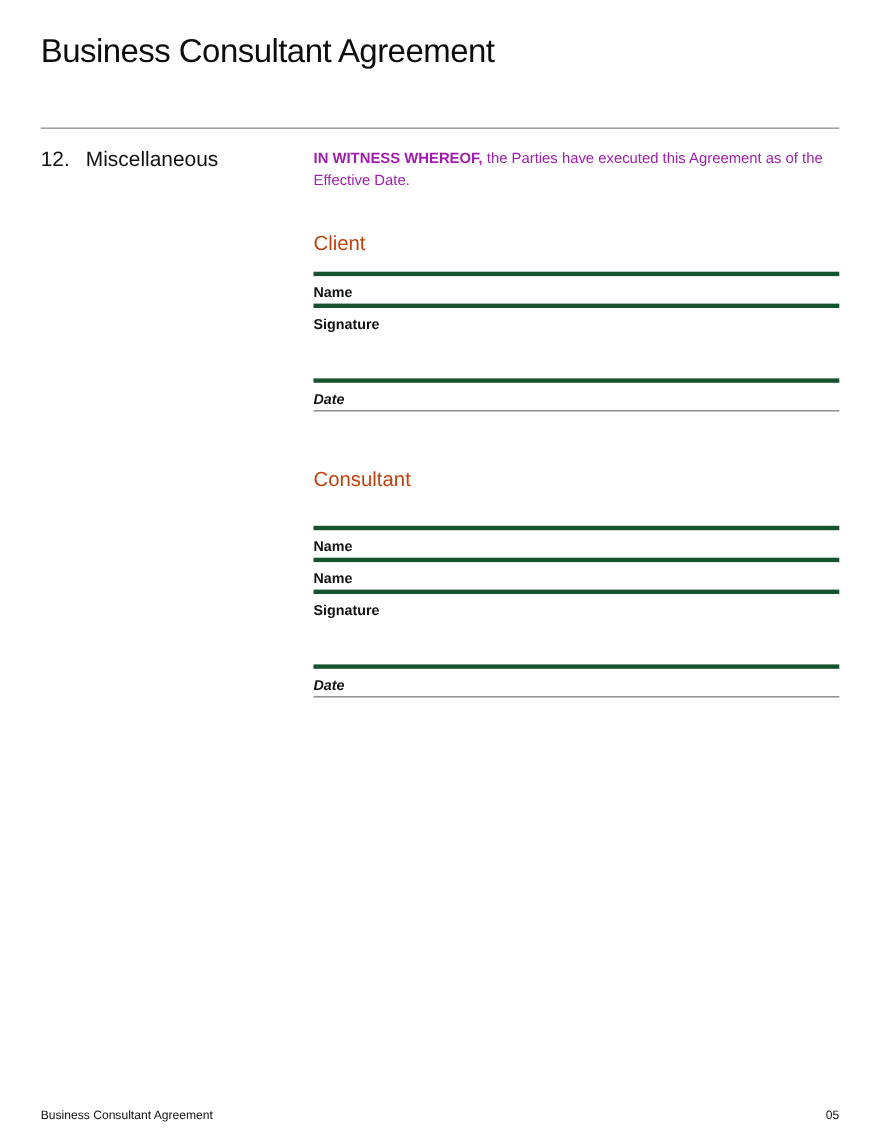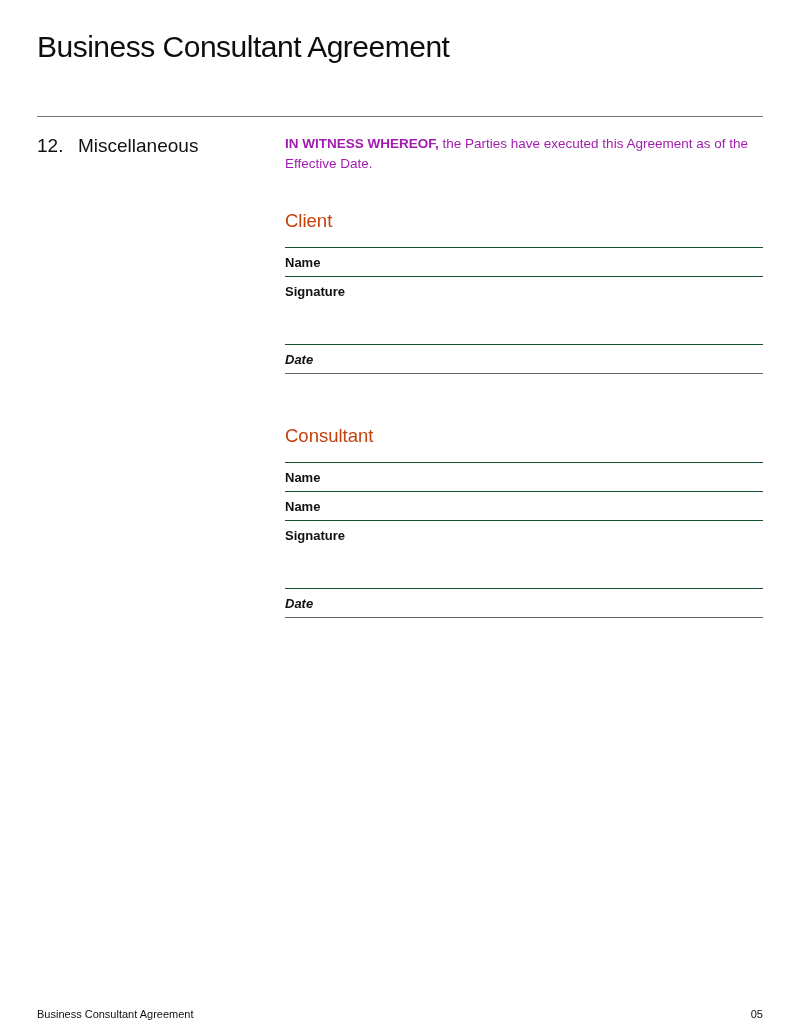--- a/index.html
+++ b/index.html
@@ -23,21 +23,21 @@
   .section-heading .num { display: inline-block; width: 41px; }
   .content {
     position: absolute; left: 285px; width: 478px; top: 134px;
   }
   .intro { font-size: 13.5px; line-height: 20px; margin: 0; color: #a21caf; }
   .intro b { font-weight: 700; }
   .party-heading {
     font-size: 18.5px; line-height: 24px; margin: 0; color: #c2410c; font-weight: 400;
   }
   .field {
-    border-top: 1px solid #14532d;
+    border-top: 4px solid #14532d;
     font-size: 13px; font-weight: 600; color: #111;
     padding-top: 7px; box-sizing: border-box;
   }
   .field.short { height: 29px; }
   .field.tall { height: 68px; }
   .field.last { border-bottom: 1px solid #666666; height: 30px; font-style: italic; }
   .footer-left {
     position: absolute; left: 37px; top: 1008px; font-size: 11px; color: #111;
   }
   .footer-right {
@@ -58,21 +58,21 @@
   <p class="intro"><b>IN WITNESS WHEREOF,</b><span> the Parties have executed this Agreement as of the Effective Date.</span></p>
 
   <div style="margin-top:35px;">
     <h2 class="party-heading" style="margin-bottom:14px;">Client</h2>
     <div class="field short">Name</div>
     <div class="field tall">Signature</div>
     <div class="field last">Date</div>
   </div>
 
   <div style="margin-top:50px;">
-    <h2 class="party-heading" style="margin-bottom:14px;">Consultant</h2>
+    <h2 class="party-heading" style="margin-bottom:30px;">Consultant</h2>
     <div class="field short">Name</div>
     <div class="field short">Name</div>
     <div class="field tall">Signature</div>
     <div class="field last">Date</div>
   </div>
 </div>
 
 <div class="footer-left">Business Consultant Agreement</div>
 <div class="footer-right">05</div>
 

